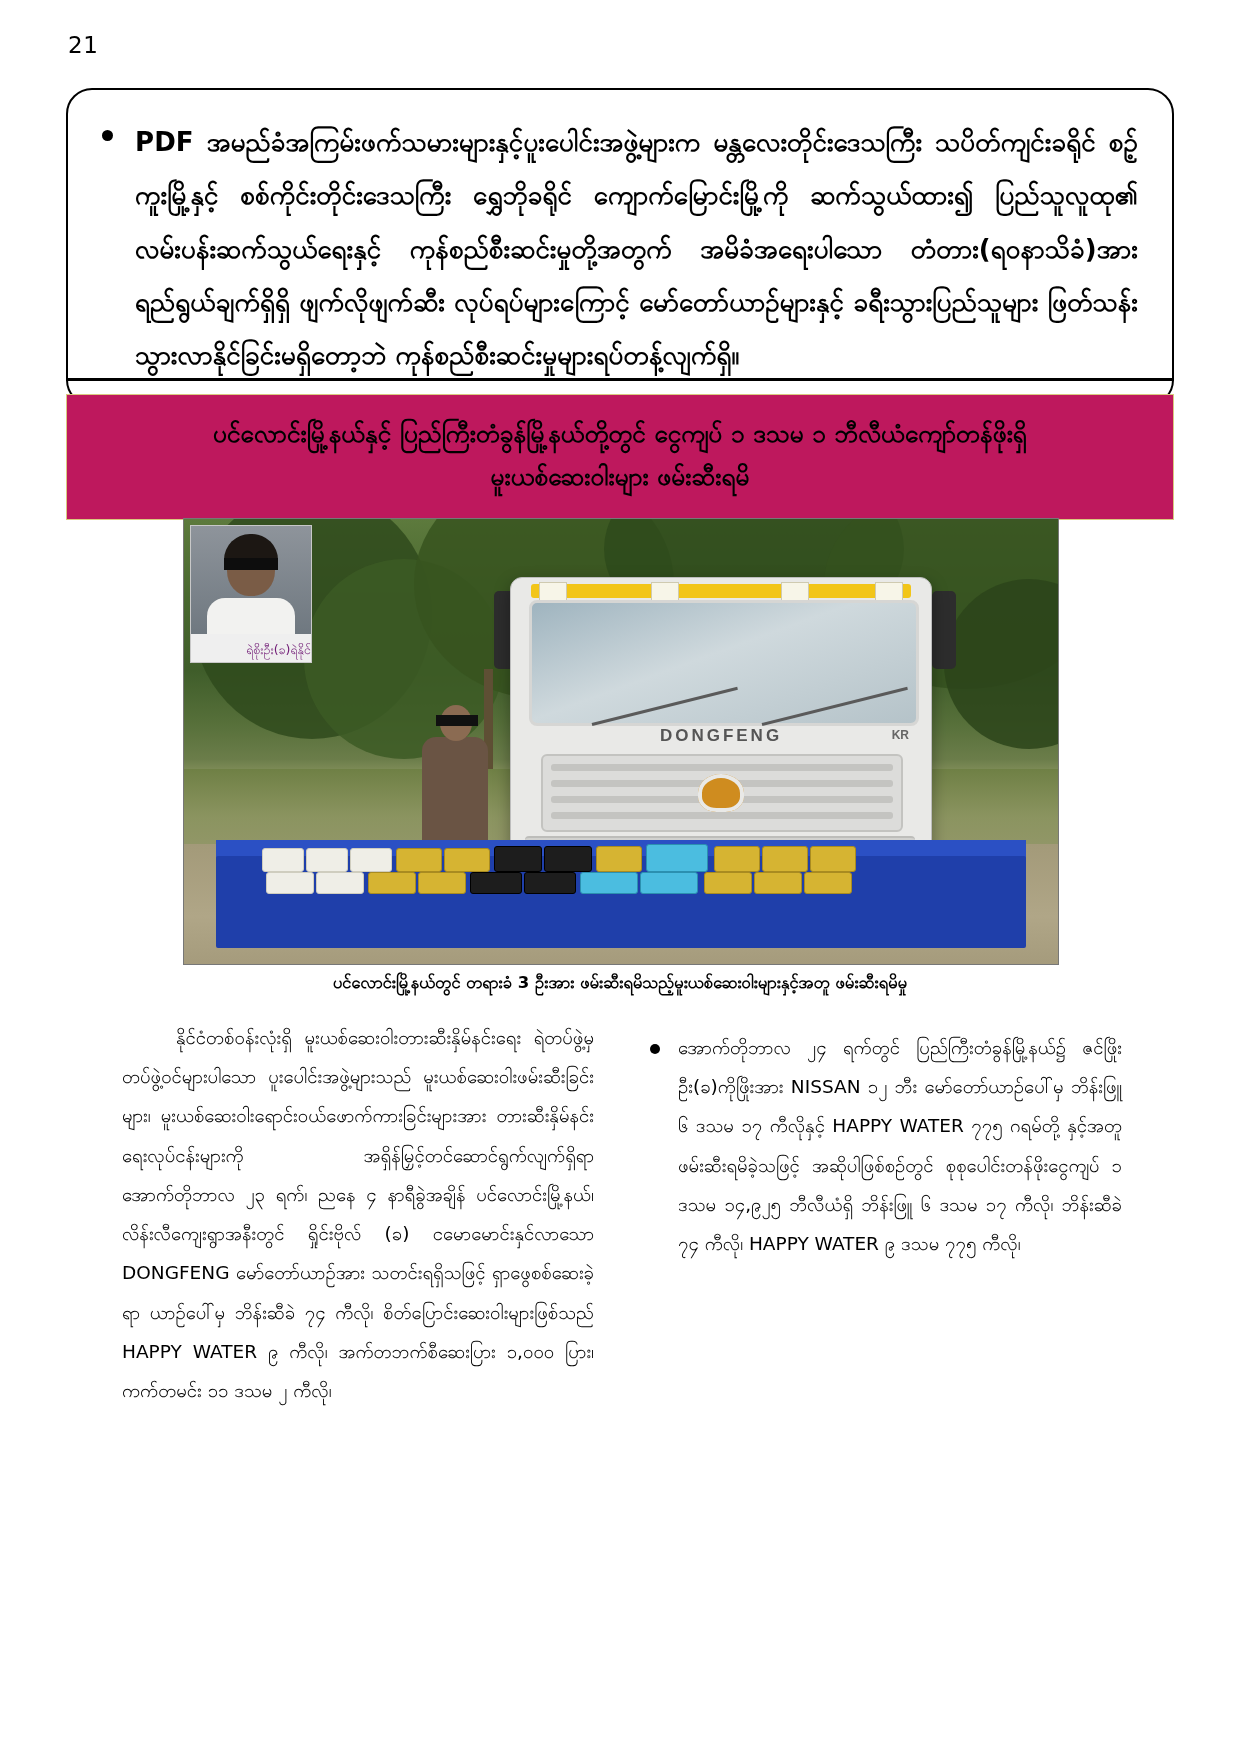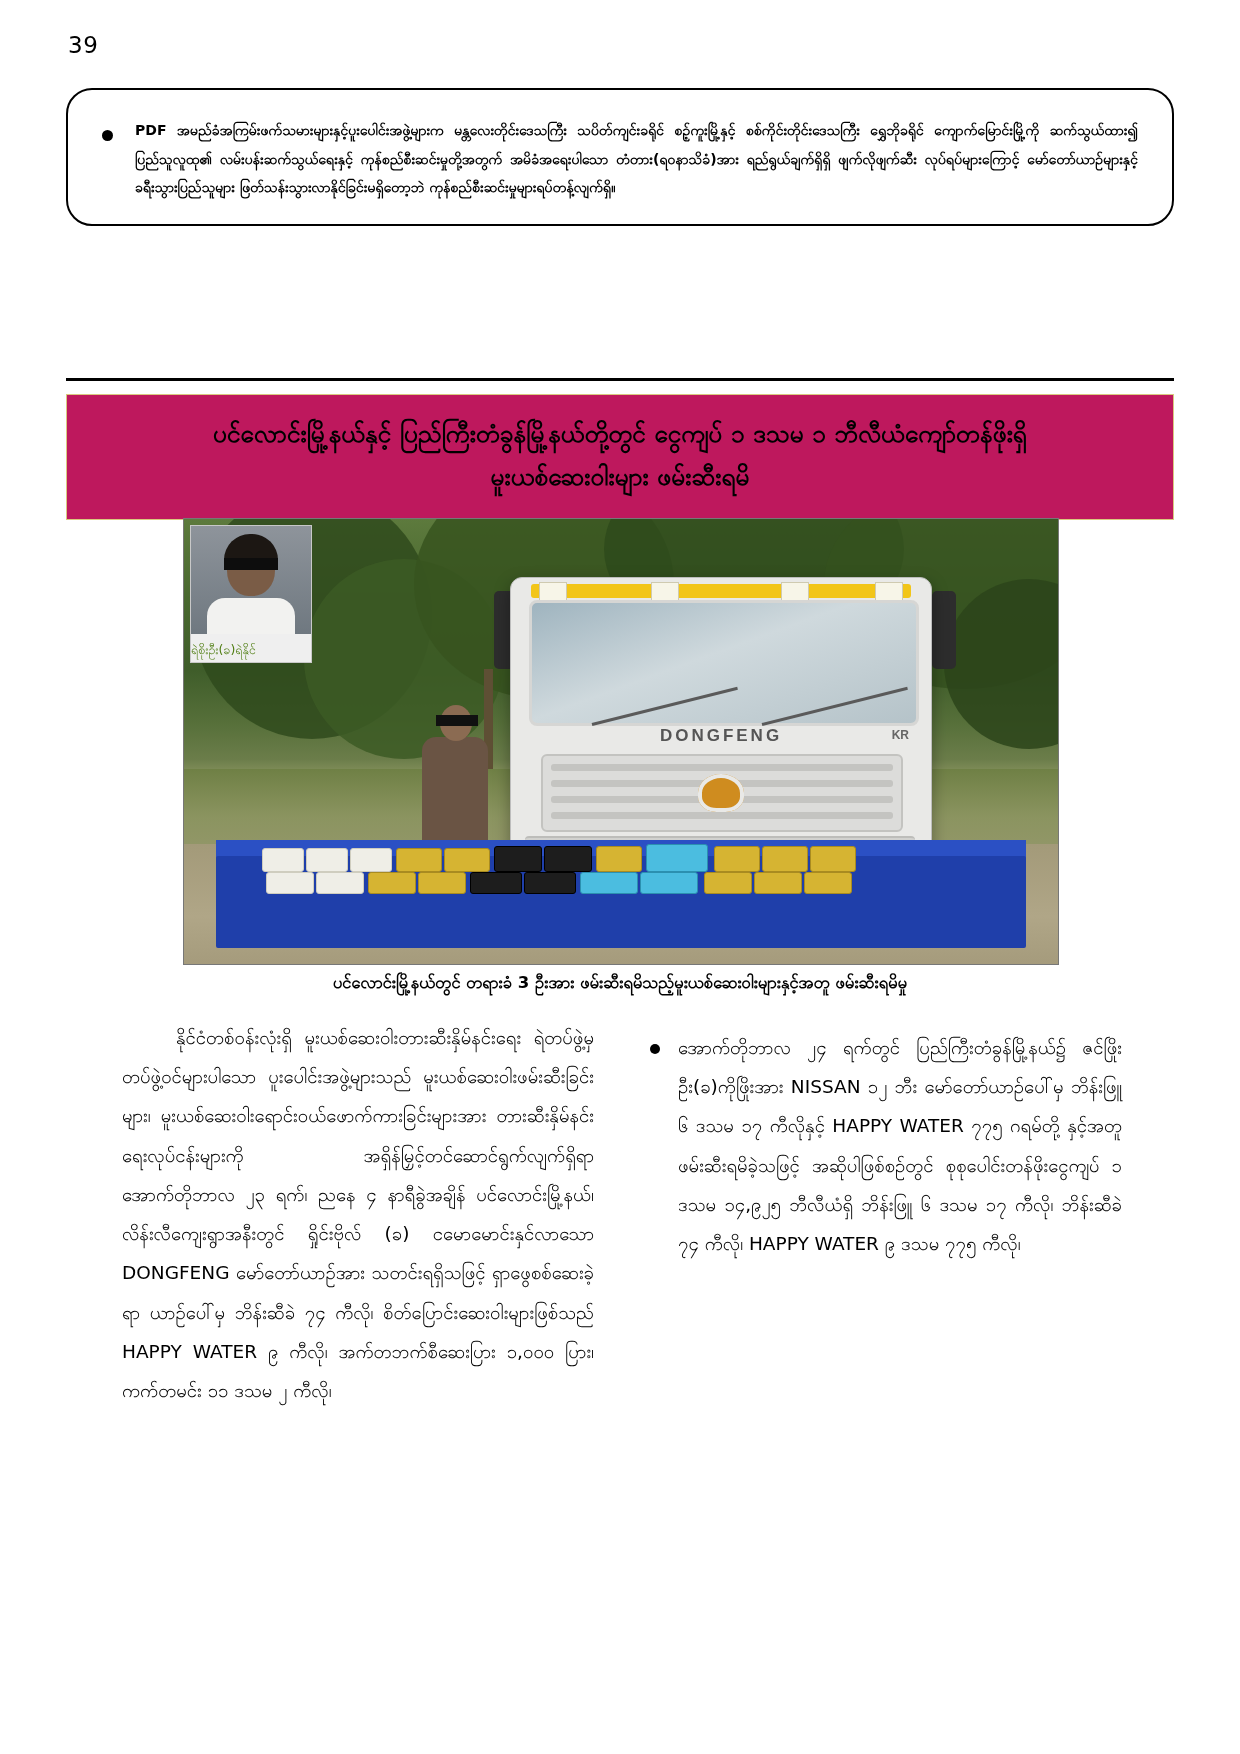--- a/index.html
+++ b/index.html
@@ -46,21 +46,21 @@
   .bullet-dot {
     width: 11px;
     height: 11px;
     border-radius: 50%;
     background: #000;
     flex: 0 0 auto;
     margin-top: 14px;
     margin-right: 22px;
   }
   .callout-text {
-    font-size: 14px;
+    font-size: 26px;
     line-height: 2.05;
     text-align: justify;
     font-weight: 700;
     letter-spacing: 0.1px;
   }
   
   .divider {
     position: absolute;
     top: 378px;
     left: 66px;
@@ -364,23 +364,23 @@
     bottom: 0;
     width: 88px;
     height: 36px;
     background: #f2f2f0;
     border-radius: 18px 18px 0 0;
   }
   .inset-caption {
     position: absolute;
     left: 0; right: 0;
     bottom: 2px;
-    text-align: left;
+    text-align: right;
     font-size: 12.5px;
-    color: #4d7c0f;
+    color: #701a75;
   }
   
   .photo-caption {
     position: absolute;
     top: 972px;
     left: 66px;
     width: 1108px;
     text-align: center;
     font-size: 16.5px;
     font-weight: 700;
@@ -423,21 +423,21 @@
   .list-text {
     flex: 1;
     text-align: justify;
   }
 </style>
 </head>
 <body>
 
 <div class="page">
 
-  <div class="page-number">39</div>
+  <div class="page-number">21</div>
 
   <div class="callout">
     <div class="callout-row">
       <div class="bullet-dot"></div>
       <div class="callout-text">PDF အမည်ခံအကြမ်းဖက်သမားများနှင့်ပူးပေါင်းအဖွဲ့များက မန္တလေးတိုင်းဒေသကြီး သပိတ်ကျင်းခရိုင် စဉ့်ကူးမြို့နှင့် စစ်ကိုင်းတိုင်းဒေသကြီး ရွှေဘိုခရိုင် ကျောက်မြောင်းမြို့ကို ဆက်သွယ်ထား၍ ပြည်သူလူထု၏ လမ်းပန်းဆက်သွယ်ရေးနှင့် ကုန်စည်စီးဆင်းမှုတို့အတွက် အမိခံအရေးပါသော တံတား(ရဝနာသိခံ)အား ရည်ရွယ်ချက်ရှိရှိ ဖျက်လိုဖျက်ဆီး လုပ်ရပ်များကြောင့် မော်တော်ယာဉ်များနှင့် ခရီးသွားပြည်သူများ ဖြတ်သန်းသွားလာနိုင်ခြင်းမရှိတော့ဘဲ ကုန်စည်စီးဆင်းမှုများရပ်တန့်လျက်ရှိ။</div>
     </div>
   </div>
 
   <div class="divider"></div>
 

